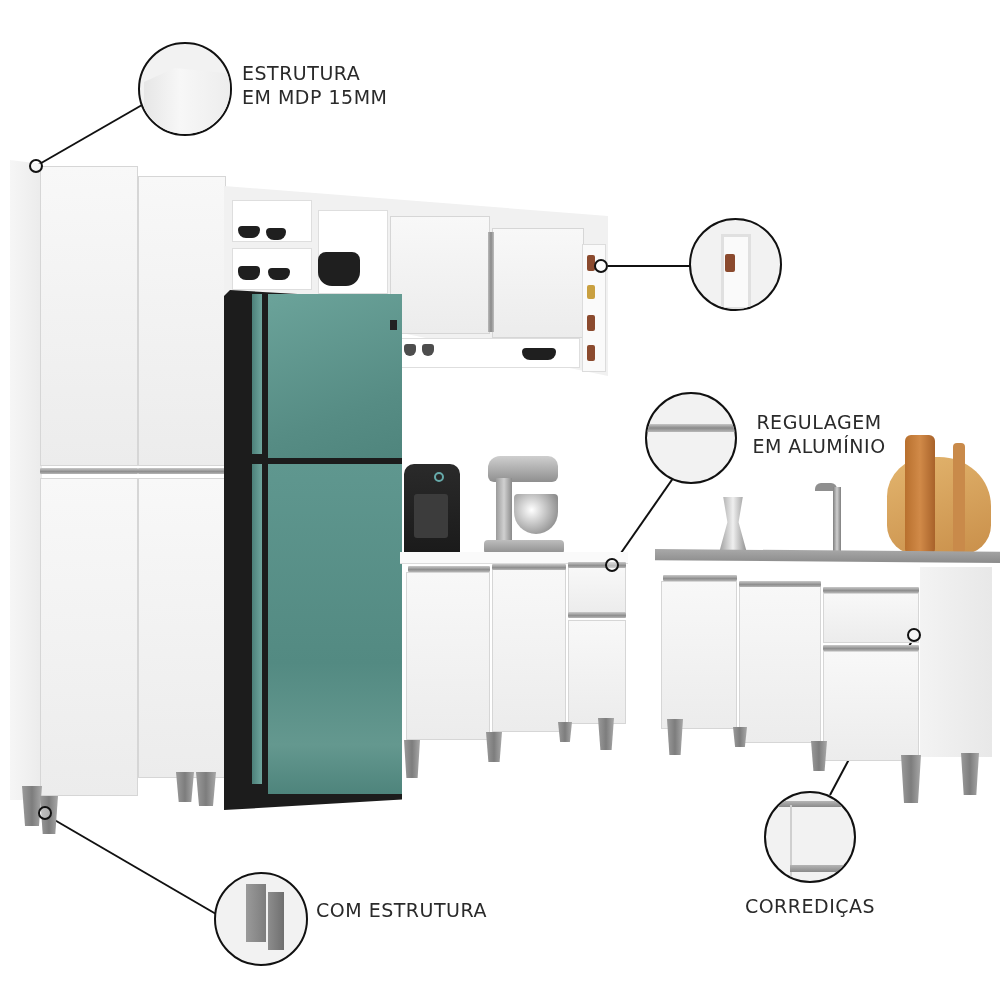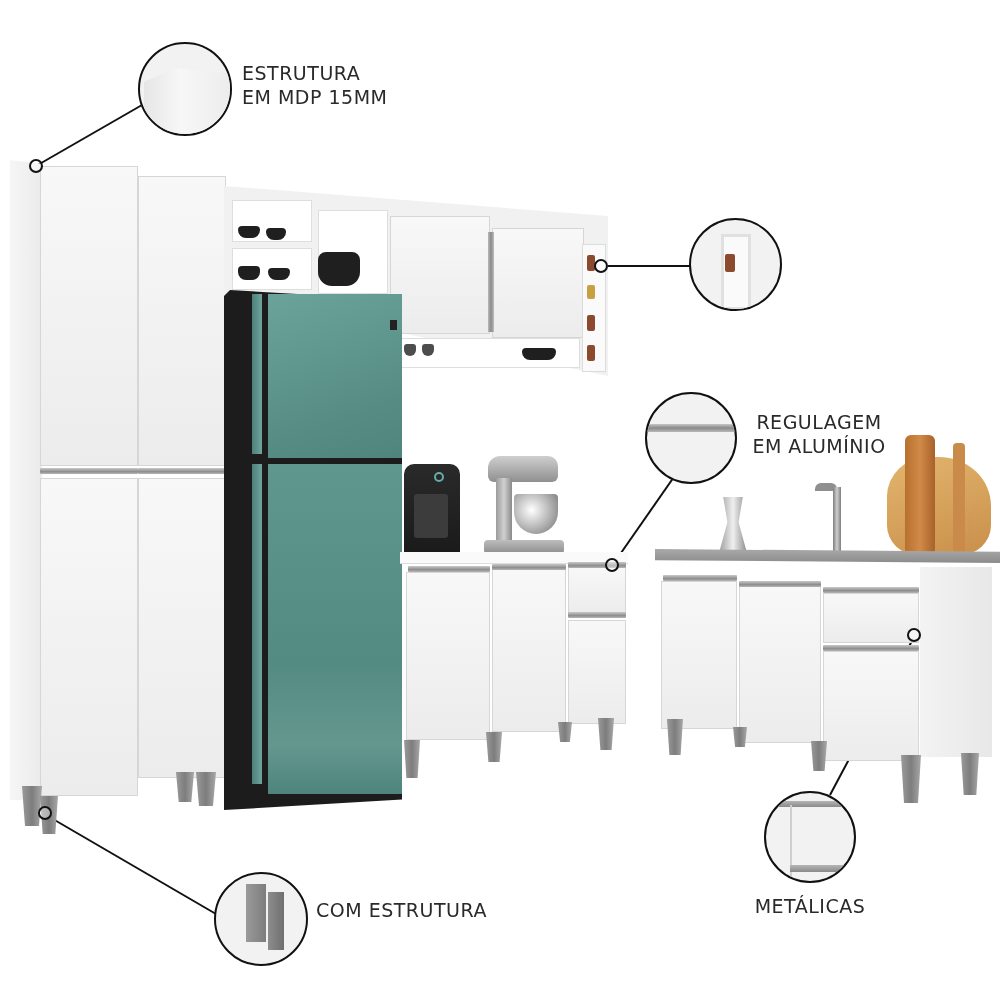--- a/index.html
+++ b/index.html
@@ -161,14 +161,14 @@
 <div class="label center" style="left:640px;top:167px;width:192px;">
 </div>
 <div class="label center" style="left:740px;top:410px;width:158px;">
   <div>REGULAGEM</div>
   <div>EM ALUMÍNIO</div>
 </div>
 <div class="label" style="left:316px;top:898px;">
   <div>COM ESTRUTURA</div>
 </div>
 <div class="label center" style="left:700px;top:894px;width:220px;">
-  <div>METÁLICAS</div>
+  <div>CORREDIÇAS</div>
 </div>
 
 </body></html>

